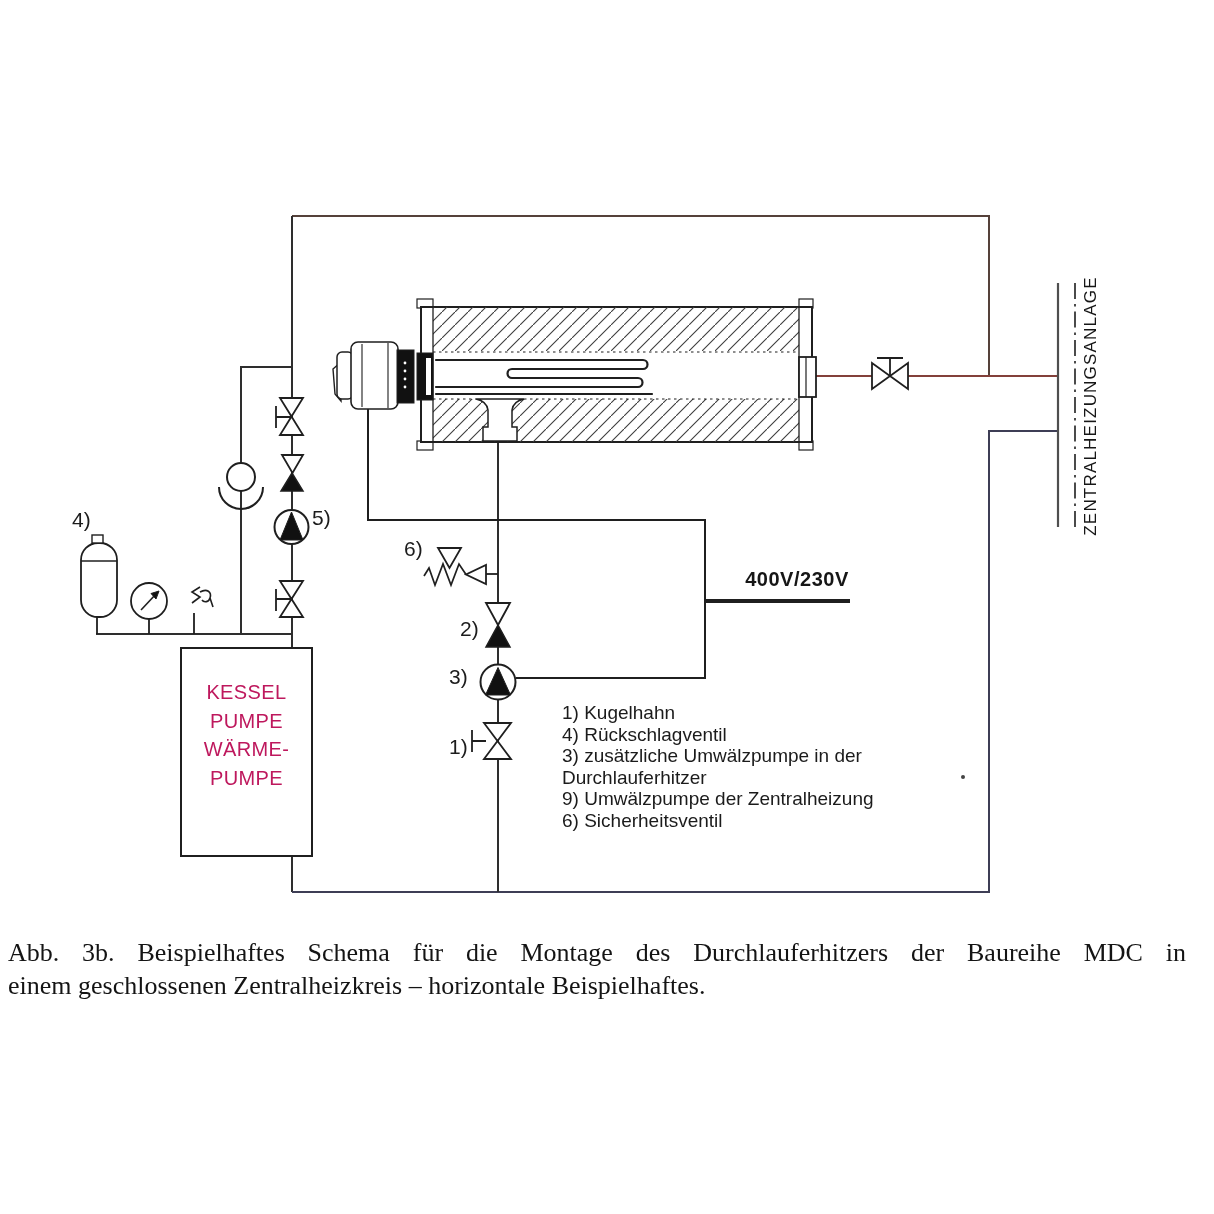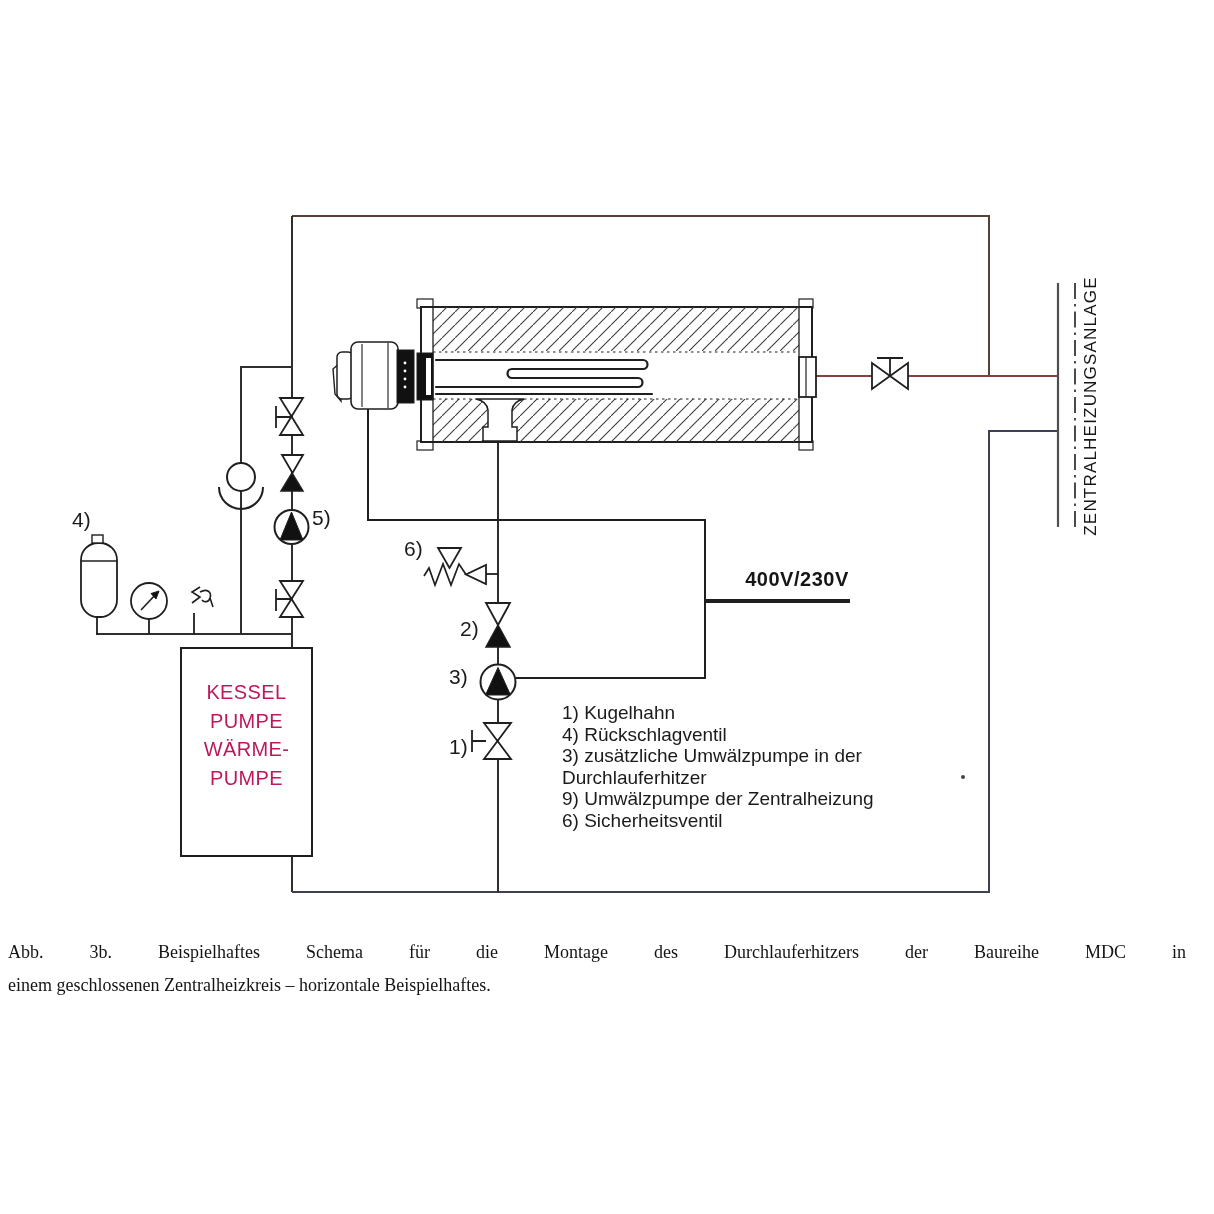--- a/index.html
+++ b/index.html
@@ -18,21 +18,21 @@
   .lbl{position:absolute;font-size:21px;color:#1c1c1c;}
   .power{position:absolute;left:702px;top:568px;width:190px;text-align:center;
          font-size:20px;letter-spacing:.5px;color:#161616;font-weight:bold;}
   .boiler-text{position:absolute;left:181px;top:678px;width:131px;text-align:center;
          font-size:20px;line-height:28.5px;letter-spacing:.4px;color:#be185d;}
   .legend{position:absolute;left:562px;top:702px;width:440px;font-size:19px;
          line-height:21.6px;color:#1b1b1b;}
   .zentral{position:absolute;left:960px;top:396px;width:262px;height:20px;text-align:center;
          transform:rotate(-90deg);font-size:17px;letter-spacing:1.2px;color:#161616;white-space:nowrap;}
   .caption{position:absolute;left:8px;top:936px;width:1178px;
-         font-family:"Liberation Serif",serif;font-size:18px;line-height:33px;color:#141414;}
+         font-family:"Liberation Serif",serif;font-size:26px;line-height:33px;color:#141414;}
   .caption .l1{text-align:justify;text-align-last:justify;}
   .caption .l2{text-align:left;}
 </style>
 </head>
 <body>
 
 <div class="stage">
 
 <svg width="1214" height="1214" viewBox="0 0 1214 1214">
   <defs>

